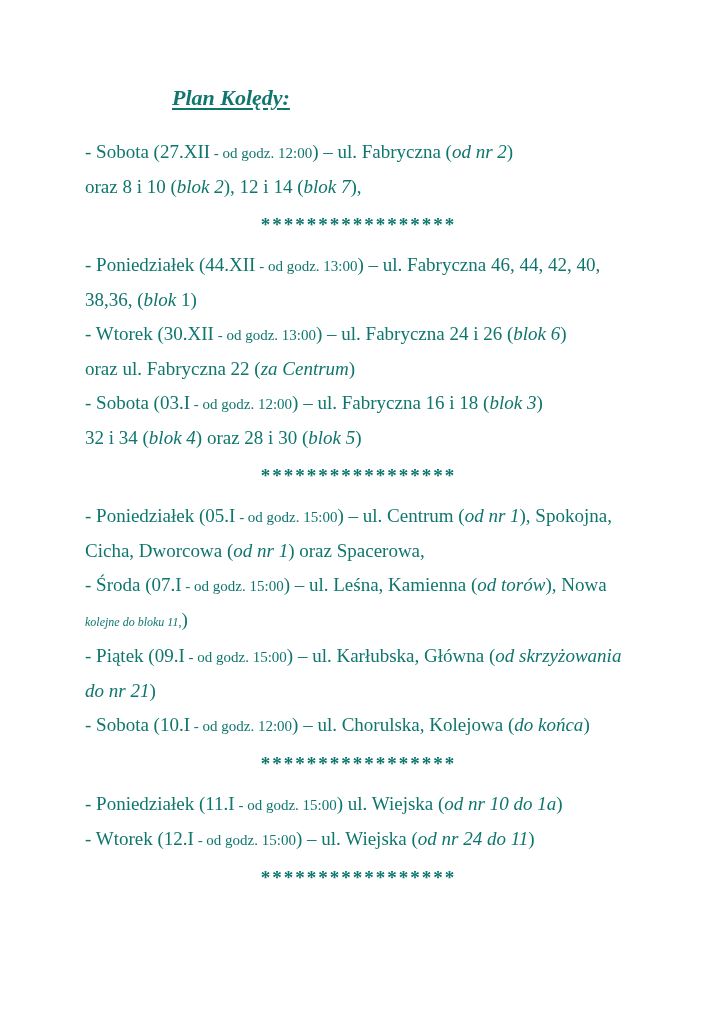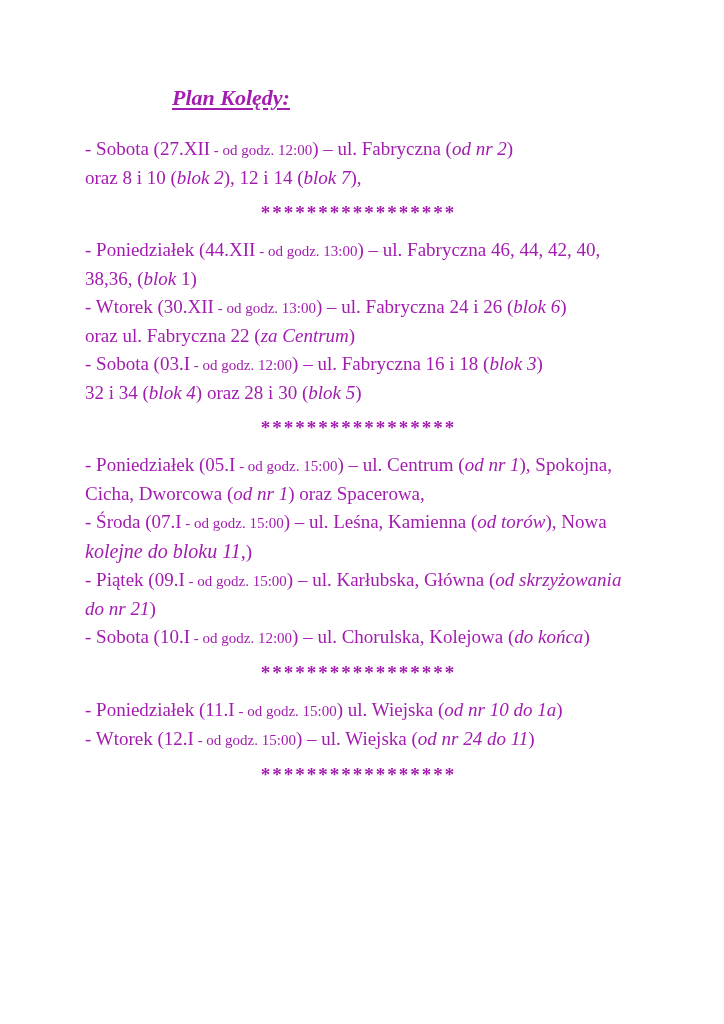--- a/index.html
+++ b/index.html
@@ -7,49 +7,49 @@
     margin: 0;
     padding: 0;
     background: #ffffff;
   }
   .page {
     position: relative;
     width: 724px;
     height: 1024px;
     box-sizing: border-box;
     background: #ffffff;
-    color: #a21caf;
+    color: #0f766e;
     font-family: "Liberation Serif", "DejaVu Serif", serif;
     padding: 85px 92px 0 85px;
     overflow: hidden;
   }
   .title {
     margin: 0 0 24px 87px;
     font-size: 22px;
     line-height: 26px;
     font-weight: bold;
     font-style: italic;
     text-decoration: underline;
     text-underline-offset: 3px;
   }
   .doc-body {
     width: 100%;
   }
   .line {
     font-size: 19px;
-    line-height: 28px;
+    line-height: 34px;
     white-space: nowrap;
     text-align: left;
   }
   .line.right { text-align: left; }
   .line.right-inset { text-align: left; padding-right: 14px; }
   .seg-n  { }
   .seg-sm { font-size: 15px; }
   .seg-it { font-style: italic; }
-  .seg-itsm { font-style: italic; font-size: 20px; }
+  .seg-itsm { font-style: italic; font-size: 12px; }
   .separator {
     text-align: center;
     font-size: 19px;
     font-weight: bold;
     letter-spacing: 2px;
     line-height: 26px;
     margin: 8px 0 10px 0;
   }
 </style>
 </head>

